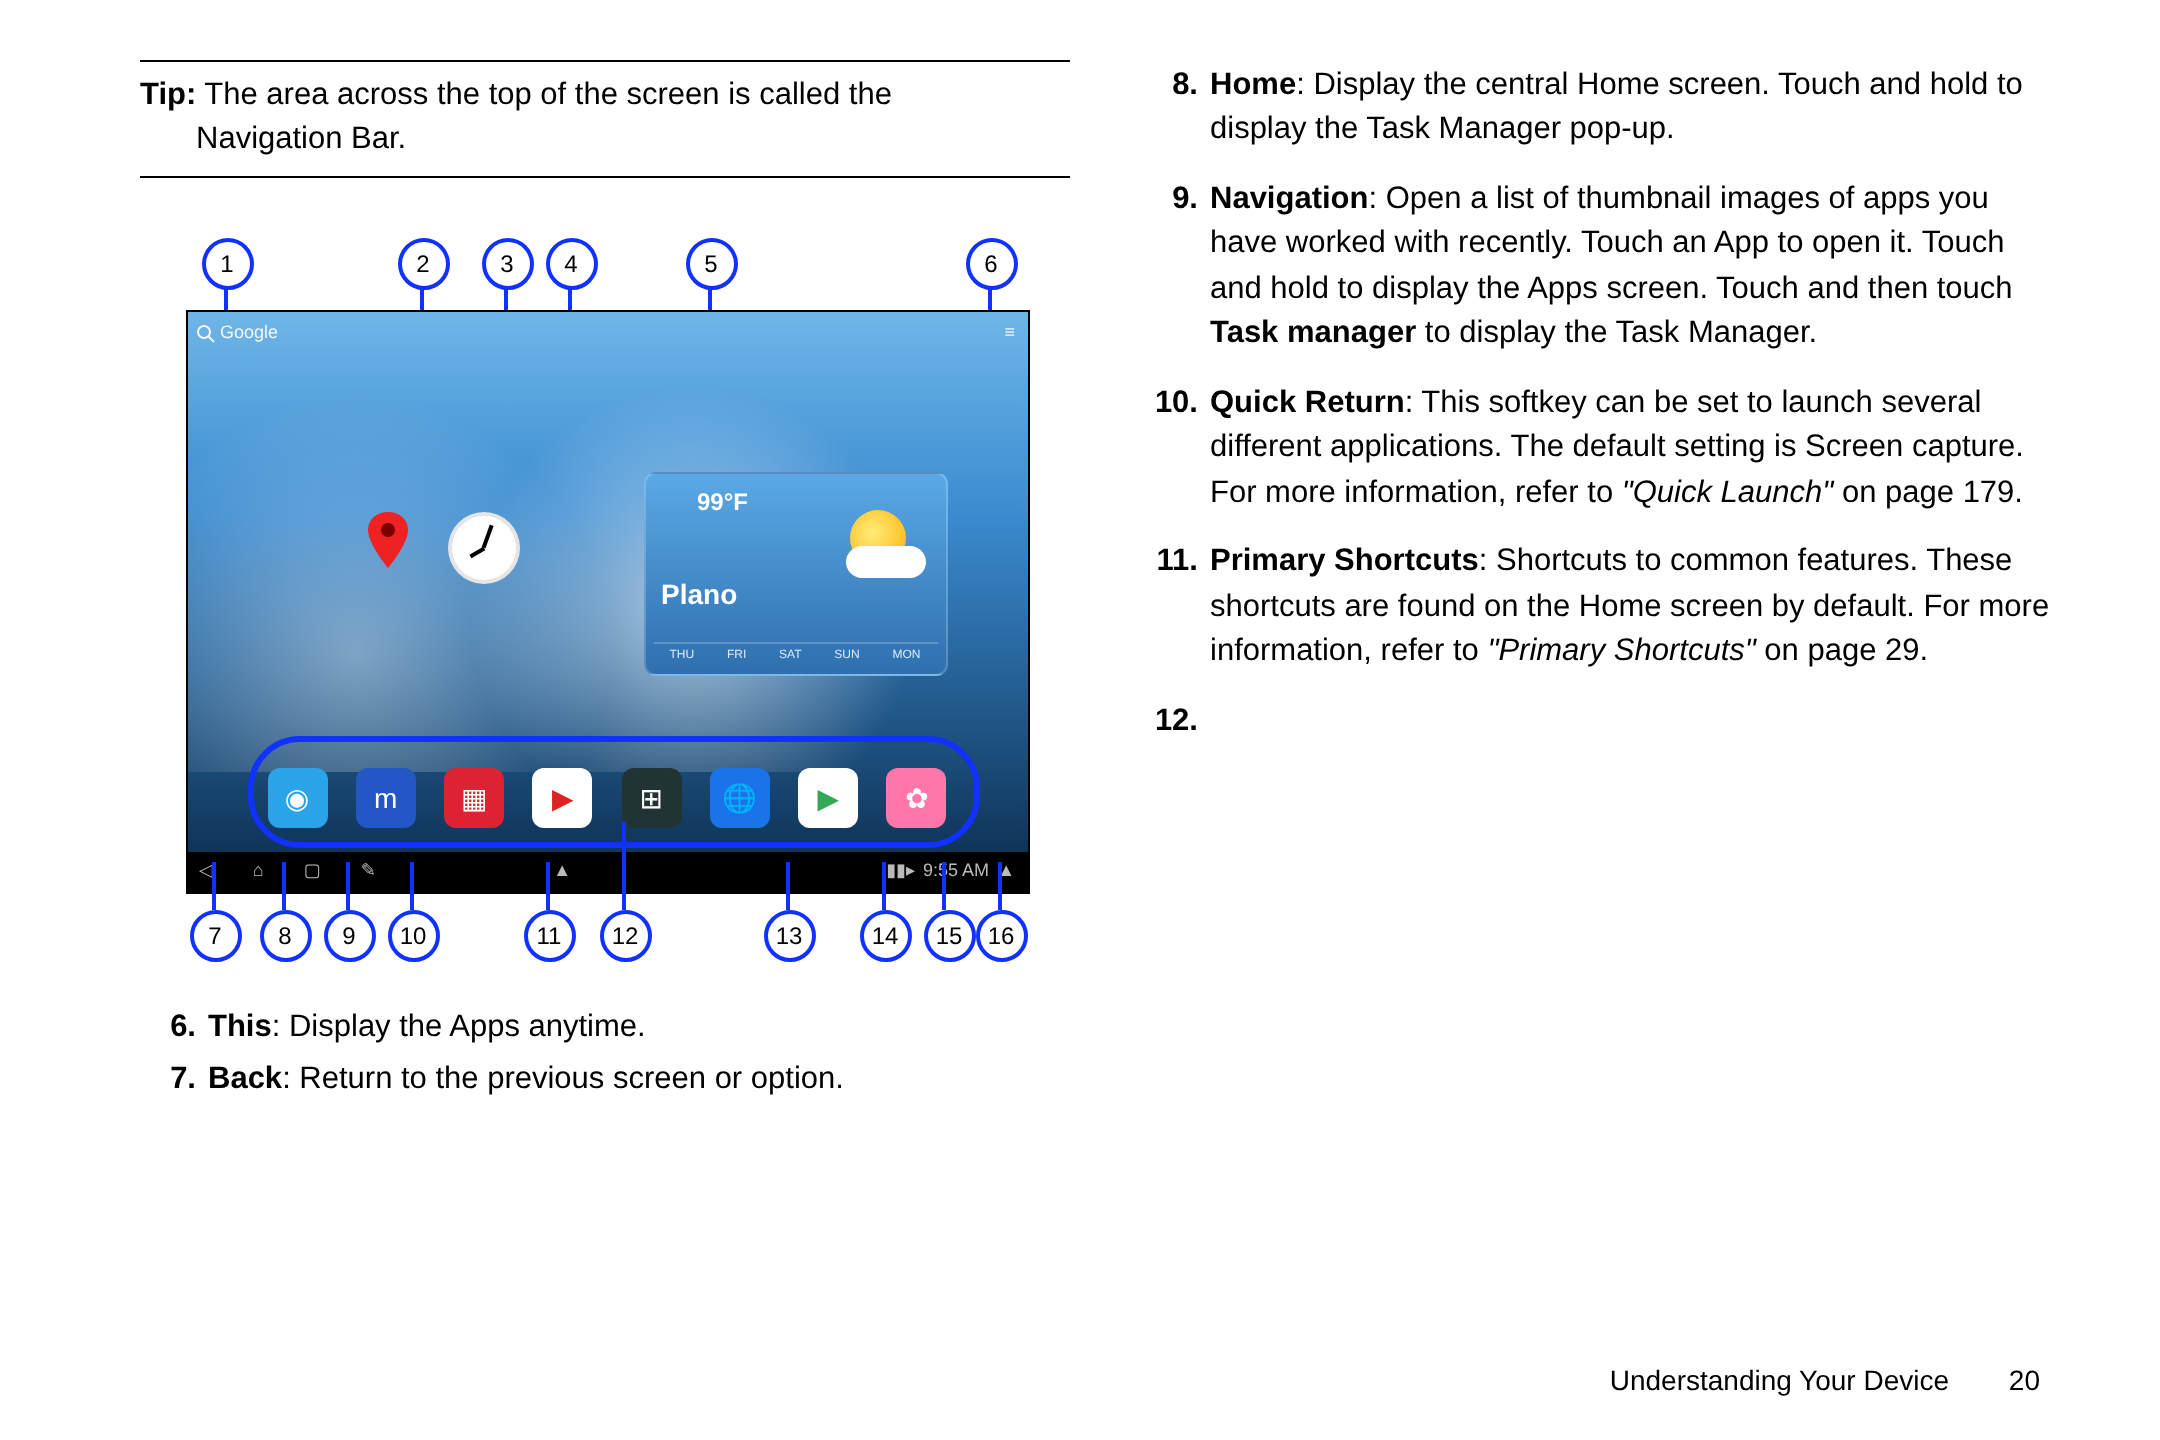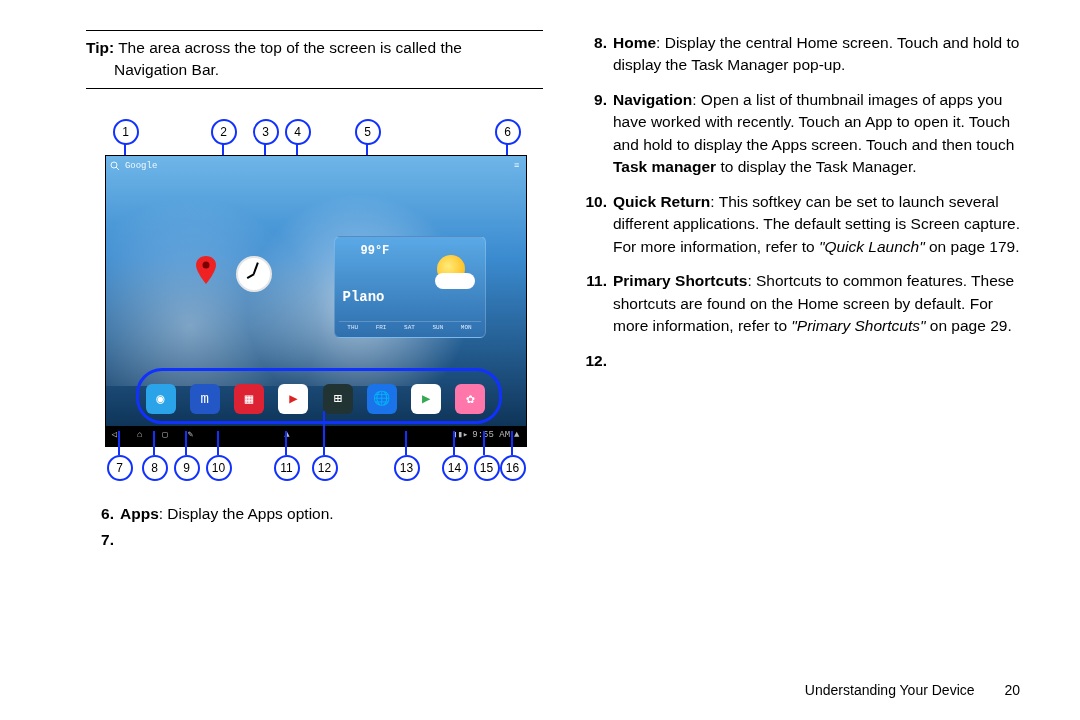--- a/index.html
+++ b/index.html
@@ -12,21 +12,20 @@
     color: #000;
     position: relative;
     overflow: hidden;
   }
   .page {
     padding: 30px 50px 30px 70px;
     display: flex;
     gap: 30px;
     height: 100%;
     box-sizing: border-box;
-    margin-left: 16px;
   }
   .col {
     flex: 1;
     font-size: 15.5px;
     line-height: 1.45;
   }
   .tip-rule {
     border-top: 1.5px solid #000;
     border-bottom: 1.5px solid #000;
     padding: 6px 0 6px 0;
@@ -65,21 +64,20 @@
     width: 2px;
     background: #1131ff;
   }
   .screen {
     position: relative;
     width: 420px;
     height: 290px;
     background: linear-gradient(180deg,#6fb6e8 0%, #3b8bd0 35%, #0a2a4a 100%);
     border: 1px solid #000;
     overflow: hidden;
-    font-family: Liberation Mono, monospace;
   }
   .topbar {
     position: absolute; top: 4px; left: 4px;
     font-size: 9px; color: #fff; opacity: .9;
   }
   .topbar svg { vertical-align: middle; }
   .topright { position:absolute; top:4px; right:6px; font-size:9px; color:#fff; opacity:.9;}
   .splash {
     position: absolute; left:0; right:0; top:30px; bottom:60px;
     background:
@@ -241,24 +239,25 @@
         <div class="callout" style="left:289px;top:4px;">13</div>
         <div class="callout" style="left:337px;top:4px;">14</div>
         <div class="callout" style="left:369px;top:4px;">15</div>
         <div class="callout" style="left:395px;top:4px;">16</div>
       </div>
     </div>
 
     <div class="list">
       <div class="list-row">
         <div class="num">6.</div>
-        <div class="txt"><span class="b">Apps</span><span>: Display the Apps option.</span></div>
+        <div class="txt"><span class="b">This</span><span>: Display the Apps anytime.</span></div>
       </div>
       <div class="list-row">
         <div class="num">7.</div>
+        <div class="txt"><span class="b">Back</span><span>: Return to the previous screen or option.</span></div>
       </div>
     </div>
 
   </div>
 
   <div class="col">
     <div class="list-r">
       <div class="numr">8.</div>
       <div class="txtr"><span class="b">Home</span><span>: Display the central Home screen. Touch and hold to display the Task Manager pop-up.</span></div>
     </div>

